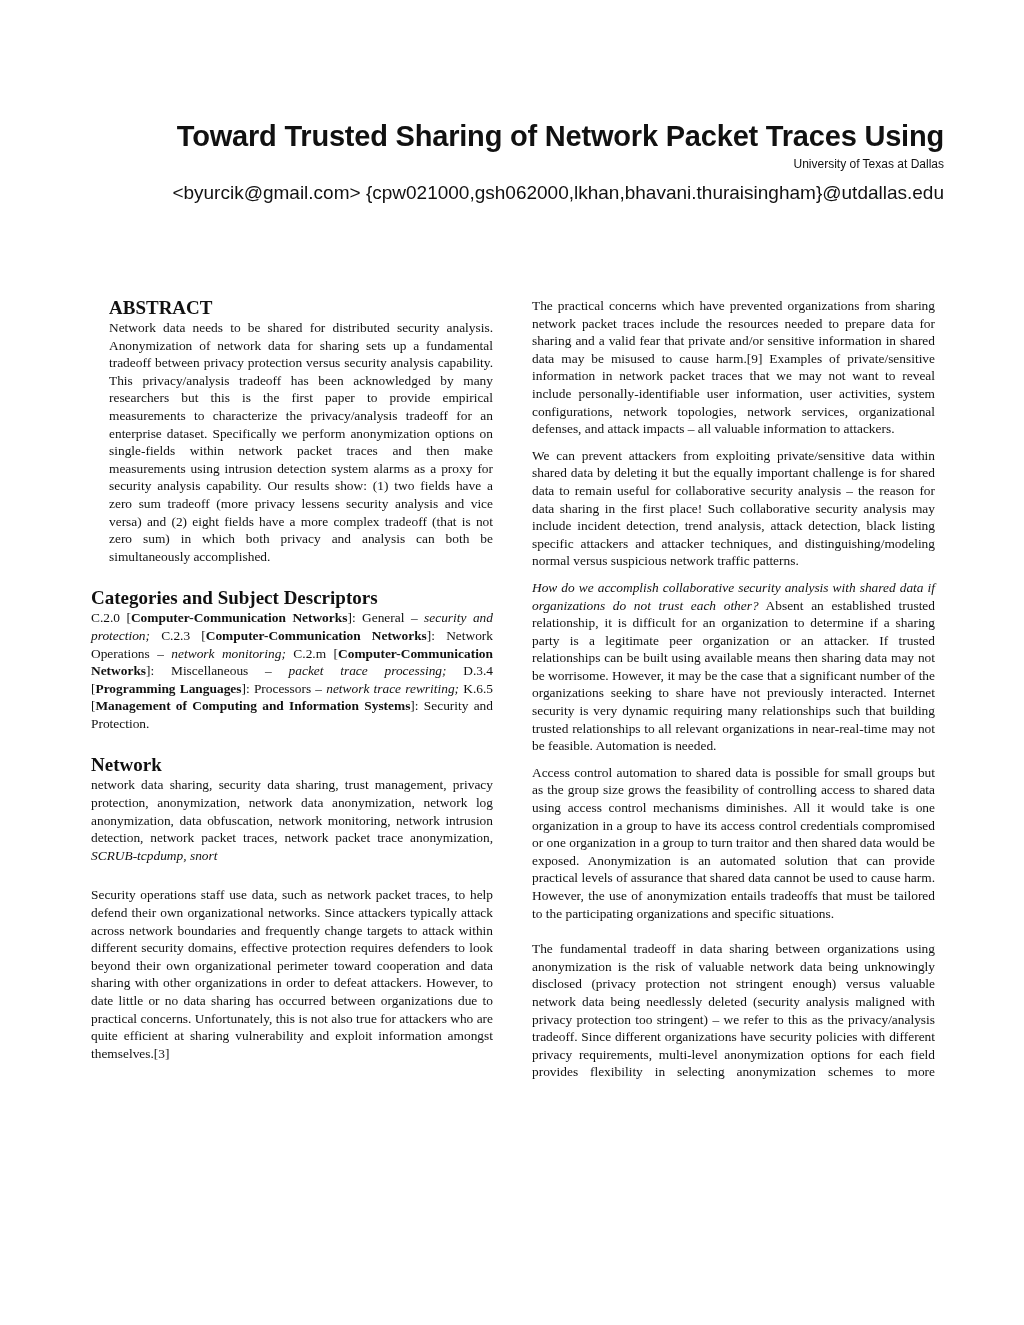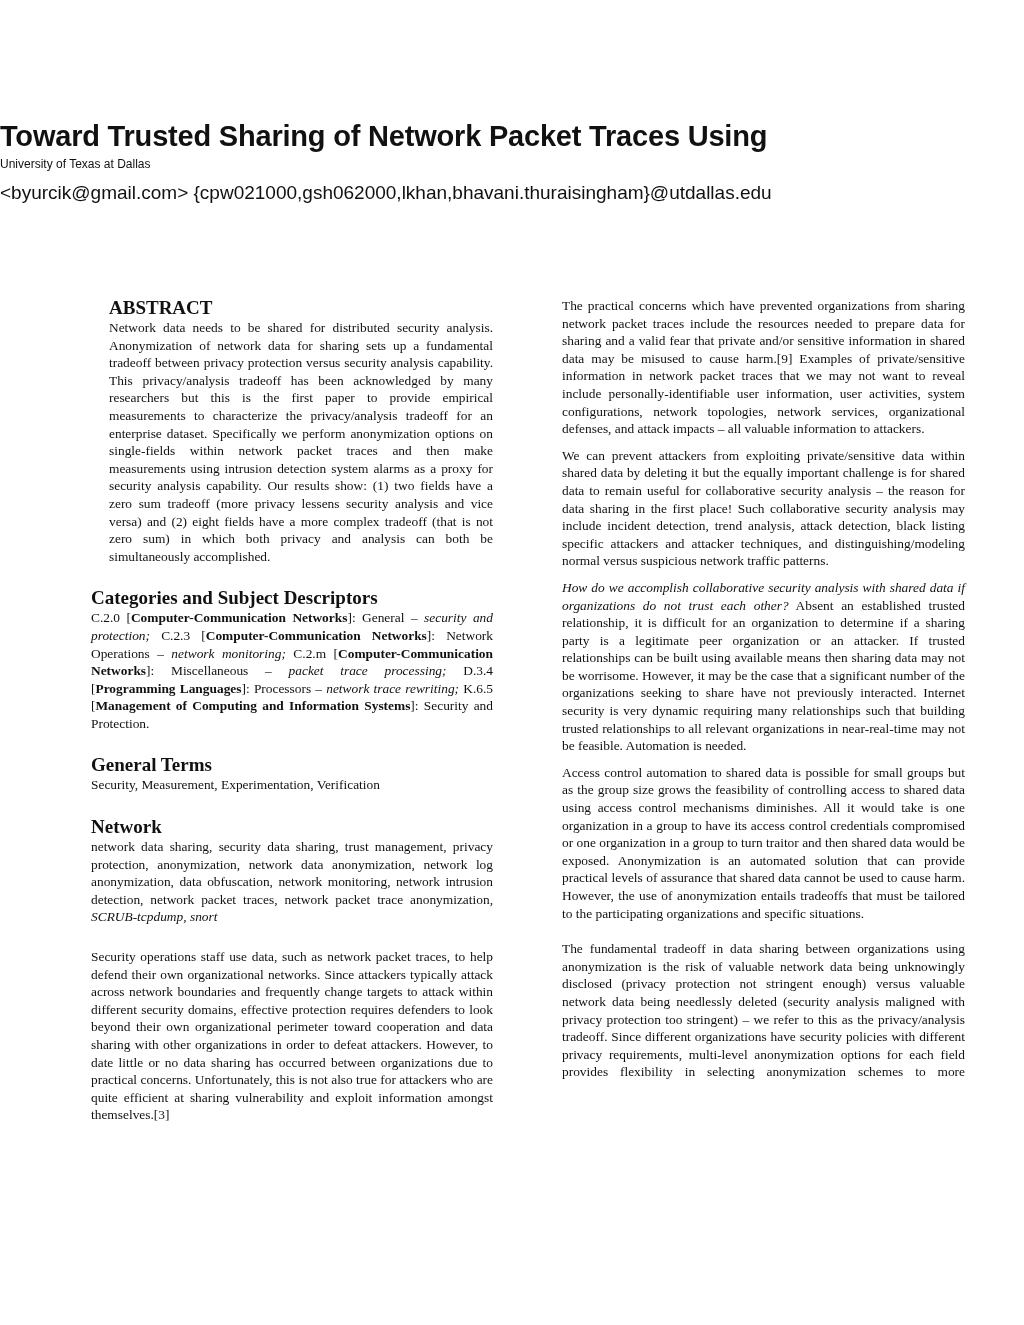--- a/index.html
+++ b/index.html
@@ -1,24 +1,24 @@
 <!DOCTYPE html>
 <html><head>
 <meta charset="utf-8">
 <style>
   html, body { margin: 0; padding: 0; background: #ffffff; }
   body { width: 1024px; height: 1325px; position: relative; overflow: hidden; color: #111; }
-  .title-block { position: absolute; left: 0; top: 118px; width: 944px; text-align: left; font-family: "Liberation Sans", sans-serif; }
+  .title-block { position: absolute; left: 0; top: 118px; width: 944px; text-align: right; font-family: "Liberation Sans", sans-serif; }
   .title { font-weight: bold; font-size: 29px; line-height: 37px; margin: 0; letter-spacing: -0.2px; }
   .authors { font-size: 19px; line-height: 24px; margin-top: 5px; }
   .affil { font-size: 12px; line-height: 19px; }
   .emails { font-size: 19px; line-height: 24px; margin-top: 7px; }
   .col { position: absolute; top: 297px; width: 402px; font-family: "Liberation Serif", serif; font-size: 13.4px; line-height: 17.6px; text-align: justify; }
   .col.left { left: 91px; }
-  .col.right { left: 562px; width: 403px; }
+  .col.right { left: 532px; width: 403px; }
   .col p { margin: 0; }
   .col h2 { font-family: "Liberation Serif", serif; font-weight: bold; margin: 0; font-size: 19px; line-height: 22px; }
   .sec { margin-bottom: 17px; }
   .rp { margin-bottom: 9px !important; }
   i, .it { font-style: italic; }
   b { font-weight: bold; }
 </style>
 </head>
 <body>
 
@@ -40,24 +40,20 @@
     <h2>Categories and Subject Descriptors</h2>
     <p>
       <span>C.2.0</span> [<b>Computer-Communication Networks</b>]: <span>General</span> – <i>security and protection;</i>
       <span>C.2.3</span> [<b>Computer-Communication Networks</b>]: <span>Network Operations</span> – <i>network monitoring;</i>
       <span>C.2.m</span> [<b>Computer-Communication Networks</b>]: <span>Miscellaneous</span> – <i>packet trace processing;</i>
       <span>D.3.4</span> [<b>Programming Languages</b>]: <span>Processors</span> – <i>network trace rewriting;</i>
       <span>K.6.5</span> [<b>Management of Computing and Information Systems</b>]: <span>Security and Protection.</span>
     </p>
   </div>
 
-  <div class="sec" style="margin-bottom:22px;">
-    <h2>General Terms</h2>
-    <p>Security, Measurement, Experimentation, Verification</p>
-  </div>
 
   <div class="sec" style="margin-bottom:22px;">
     <h2>Network</h2>
     <p><span>network data sharing, security data sharing, trust management, privacy protection, anonymization, network data anonymization, network log anonymization, data obfuscation, network monitoring, network intrusion detection, network packet traces, network packet trace anonymization, </span><i>SCRUB-tcpdump, snort</i></p>
   </div>
 
   <div class="sec">
     <p>Security operations staff use data, such as network packet traces, to help defend their own organizational networks. Since attackers typically attack across network boundaries and frequently change targets to attack within different security domains, effective protection requires defenders to look beyond their own organizational perimeter toward cooperation and data sharing with other organizations in order to defeat attackers.  However, to date little or no data sharing has occurred between organizations due to practical concerns.   Unfortunately, this is not also true for attackers who are quite efficient at sharing vulnerability and exploit information amongst themselves.[3]</p>
   </div>
 </div>

